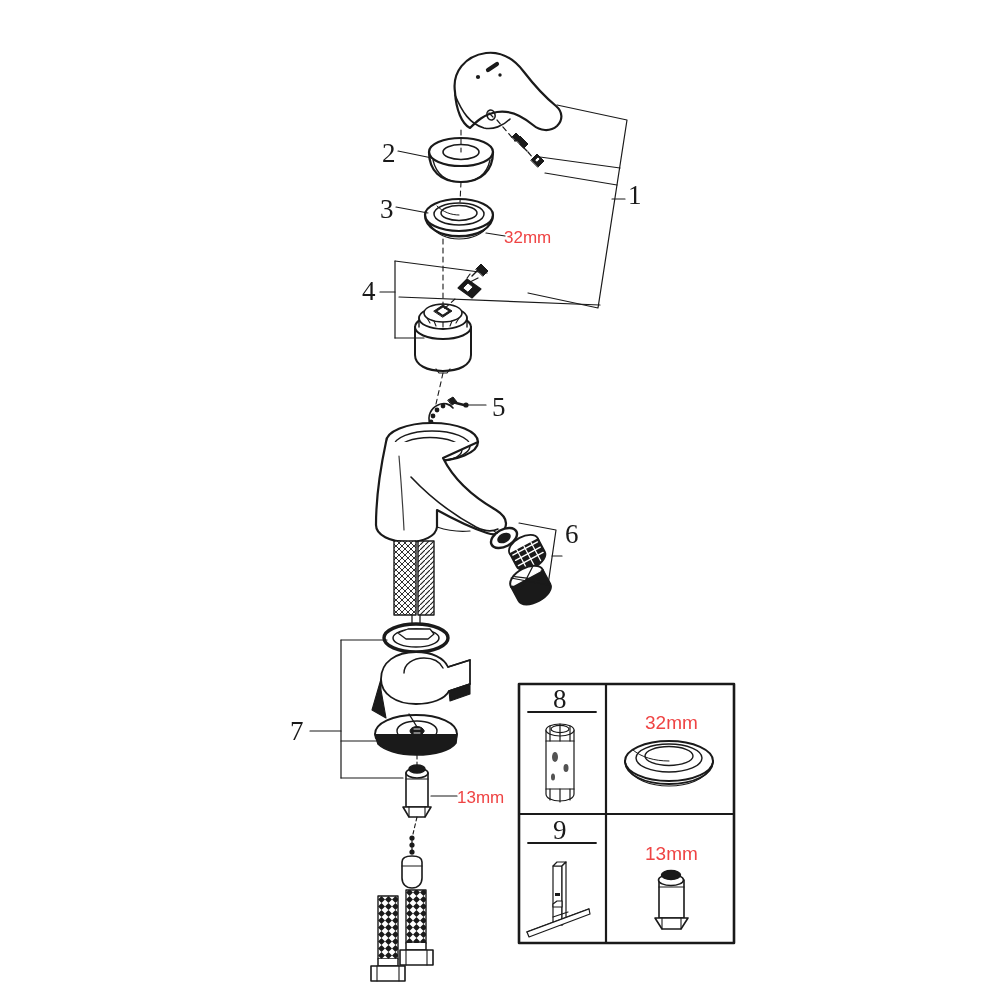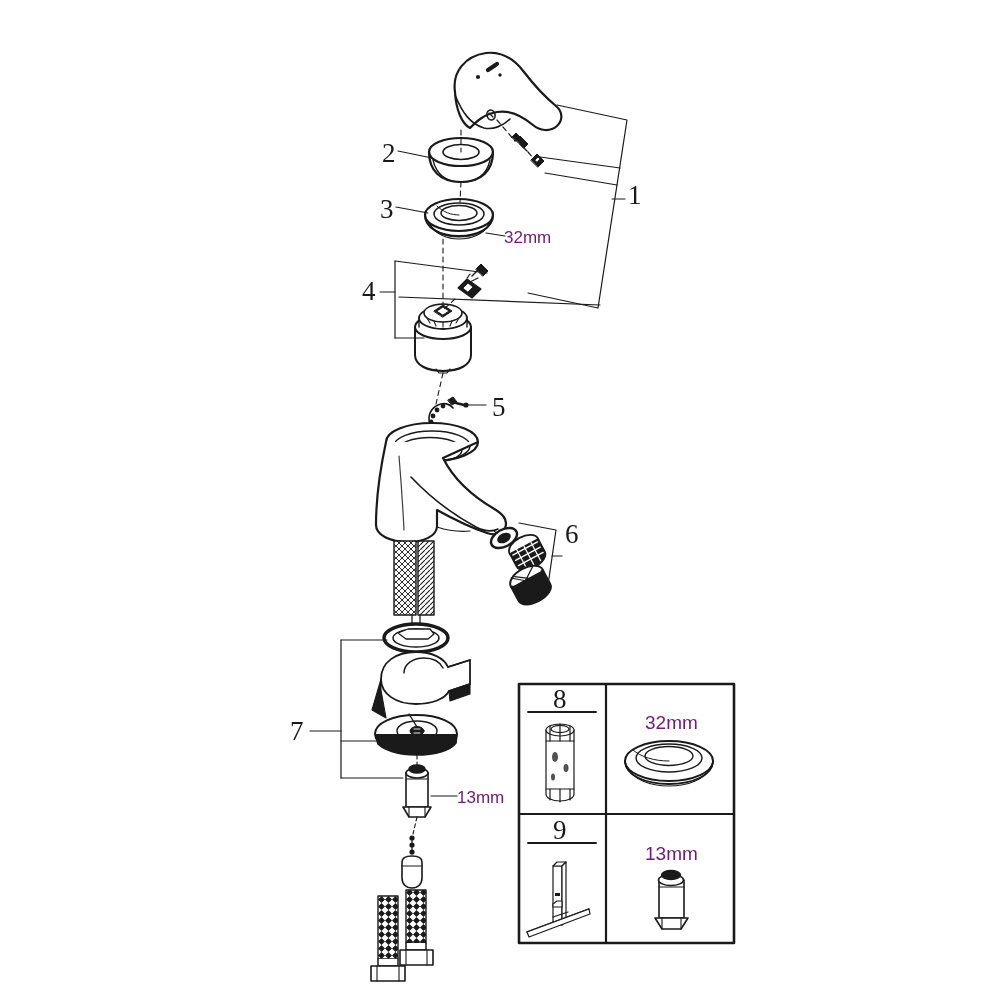--- a/index.html
+++ b/index.html
@@ -27,21 +27,21 @@
     font-family: "Liberation Serif", serif;
     font-size: 27px;
     color: #1a1a1a;
     line-height: 1;
     user-select: none;
   }
   .dimtext {
     position: absolute;
     font-family: "Liberation Sans", sans-serif;
     font-size: 17px;
-    color: #701a75;
+    color: #ef4444;
     line-height: 1;
     user-select: none;
   }
   .boxnum {
     position: absolute;
     font-family: "Liberation Serif", serif;
     font-size: 27px;
     color: #1a1a1a;
     line-height: 1;
     user-select: none;

